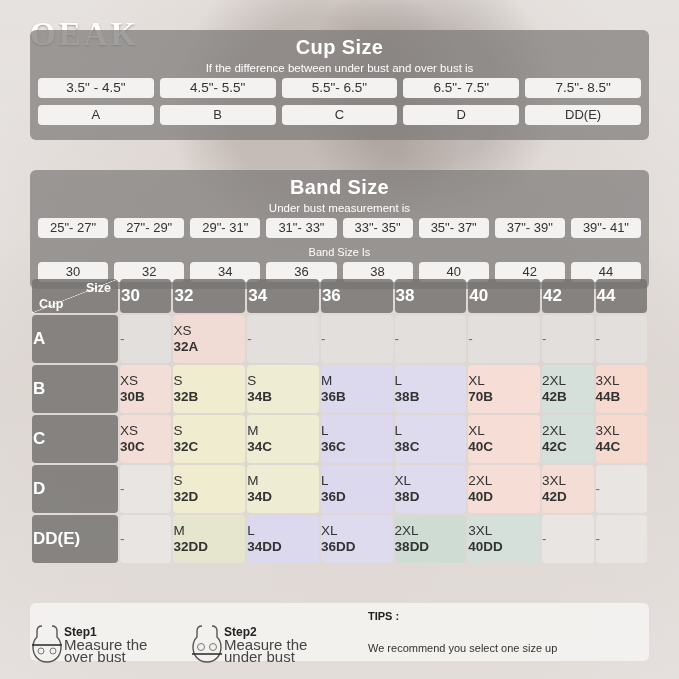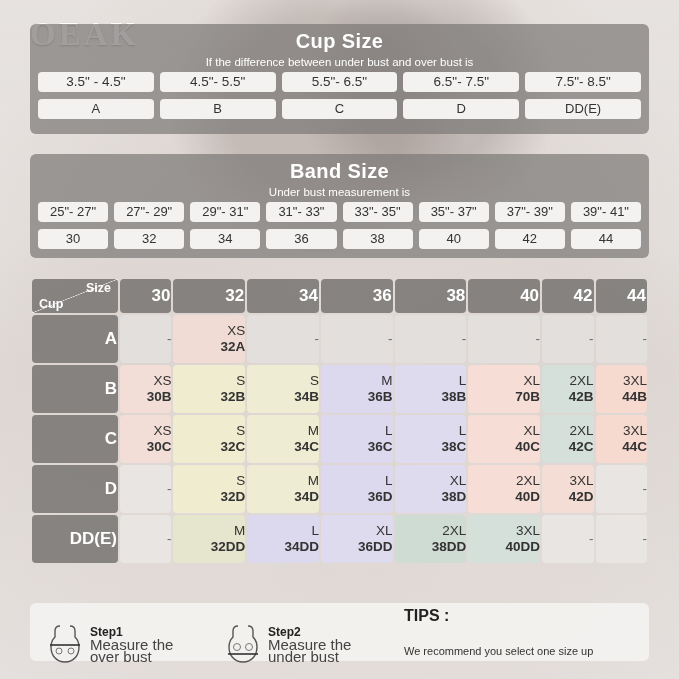--- a/index.html
+++ b/index.html
@@ -53,21 +53,21 @@
   .cell{
     flex:1;background:#f4f2f0;border-radius:4px;text-align:center;
     font-size:13px;color:#333;line-height:20px;height:20px;
   }
   .cellrow.big .cell{font-size:13.5px;}
   .mini-label{text-align:center;color:#fff;font-size:11px;padding:1px 0 4px;}
 
   
   .matrix{position:absolute;left:30px;top:277px;width:619px;}
   table{border-collapse:separate;border-spacing:2px;width:100%;}
-  td,th{font-size:13px;text-align:right;color:#333;}
+  td,th{font-size:13px;text-align:left;color:#333;}
   .hdr-corner{
     background:rgba(118,115,113,0.85);width:84px;height:32px;border-radius:4px;position:relative;
   }
   .hdr-corner .sz{position:absolute;right:7px;top:2px;color:#fff;font-size:12.5px;}
   .hdr-corner .cp{position:absolute;left:7px;bottom:2px;color:#fff;font-size:12.5px;}
   .hdr-corner .slash{
     position:absolute;left:0;top:0;width:100%;height:100%;
     background:linear-gradient(to right bottom,transparent calc(50% - 0.6px),rgba(255,255,255,.85) 50%,transparent calc(50% + 0.6px));
   }
   .colh{
@@ -80,69 +80,70 @@
   .cellbox span{display:block;font-size:13.5px;line-height:16px;}
   .cellbox .l1{font-weight:400;}
   .cellbox .l2{font-weight:700;}
   .empty{color:#6c6a68;}
 
   
   .footer{
     position:absolute;left:30px;right:30px;bottom:18px;height:58px;
     background:rgba(246,244,242,0.85);border-radius:6px;display:flex;align-items:center;
   }
-  .step{display:flex;align-items:center;gap:8px;padding-left:18px;width:160px;margin-top:24px;}
+  .step{display:flex;align-items:center;padding-left:0;width:160px;margin-top:24px;}
   .step .txt b{display:block;font-size:12px;color:#222;}
   .step .txt span{display:block;font-size:15px;color:#444;line-height:12px;}
   .tips{padding-left:18px;}
-  .tips b{font-size:16px;color:#222;display:block;margin-bottom:20px;}
+  .tips b{font-size:11px;color:#222;display:block;margin-bottom:20px;}
   .tips span{font-size:11px;color:#333;display:block;line-height:13px;}
   svg{display:block;}
 </style>
 </head>
 <body>
 
 <div class="bg"></div>
 
 <div class="sheet">
 
   <div class="logo">OEAK</div>
 
-  <div class="panel" style="top:24px;height:110px;">
+  <div class="panel" style="top:30px;height:110px;">
     <div class="panel-title">Cup Size</div>
     <div class="panel-sub">If the  difference between under bust and over bust is</div>
     <div class="cellrow big">
       <div class="cell">3.5" - 4.5"</div>
       <div class="cell">4.5"- 5.5"</div>
       <div class="cell">5.5"- 6.5"</div>
       <div class="cell">6.5"- 7.5"</div>
       <div class="cell">7.5"- 8.5"</div>
     </div>
     <div class="cellrow">
       <div class="cell">A</div>
       <div class="cell">B</div>
       <div class="cell">C</div>
       <div class="cell">D</div>
       <div class="cell">DD(E)</div>
     </div>
   </div>
 
-  <div class="panel" style="top:154px;height:104px;">
+  <div class="panel" style="top:170px;height:119px;">
     <div class="panel-title">Band Size</div>
     <div class="panel-sub">Under bust measurement is</div>
     <div class="cellrow">
       <div class="cell">25"- 27"</div>
       <div class="cell">27"- 29"</div>
       <div class="cell">29"- 31"</div>
       <div class="cell">31"- 33"</div>
       <div class="cell">33"- 35"</div>
       <div class="cell">35"- 37"</div>
       <div class="cell">37"- 39"</div>
       <div class="cell">39"- 41"</div>
     </div>
+    <div class="mini-label">Band Size Is</div>
     <div class="cellrow">
       <div class="cell">30</div>
       <div class="cell">32</div>
       <div class="cell">34</div>
       <div class="cell">36</div>
       <div class="cell">38</div>
       <div class="cell">40</div>
       <div class="cell">42</div>
       <div class="cell">44</div>
     </div>

